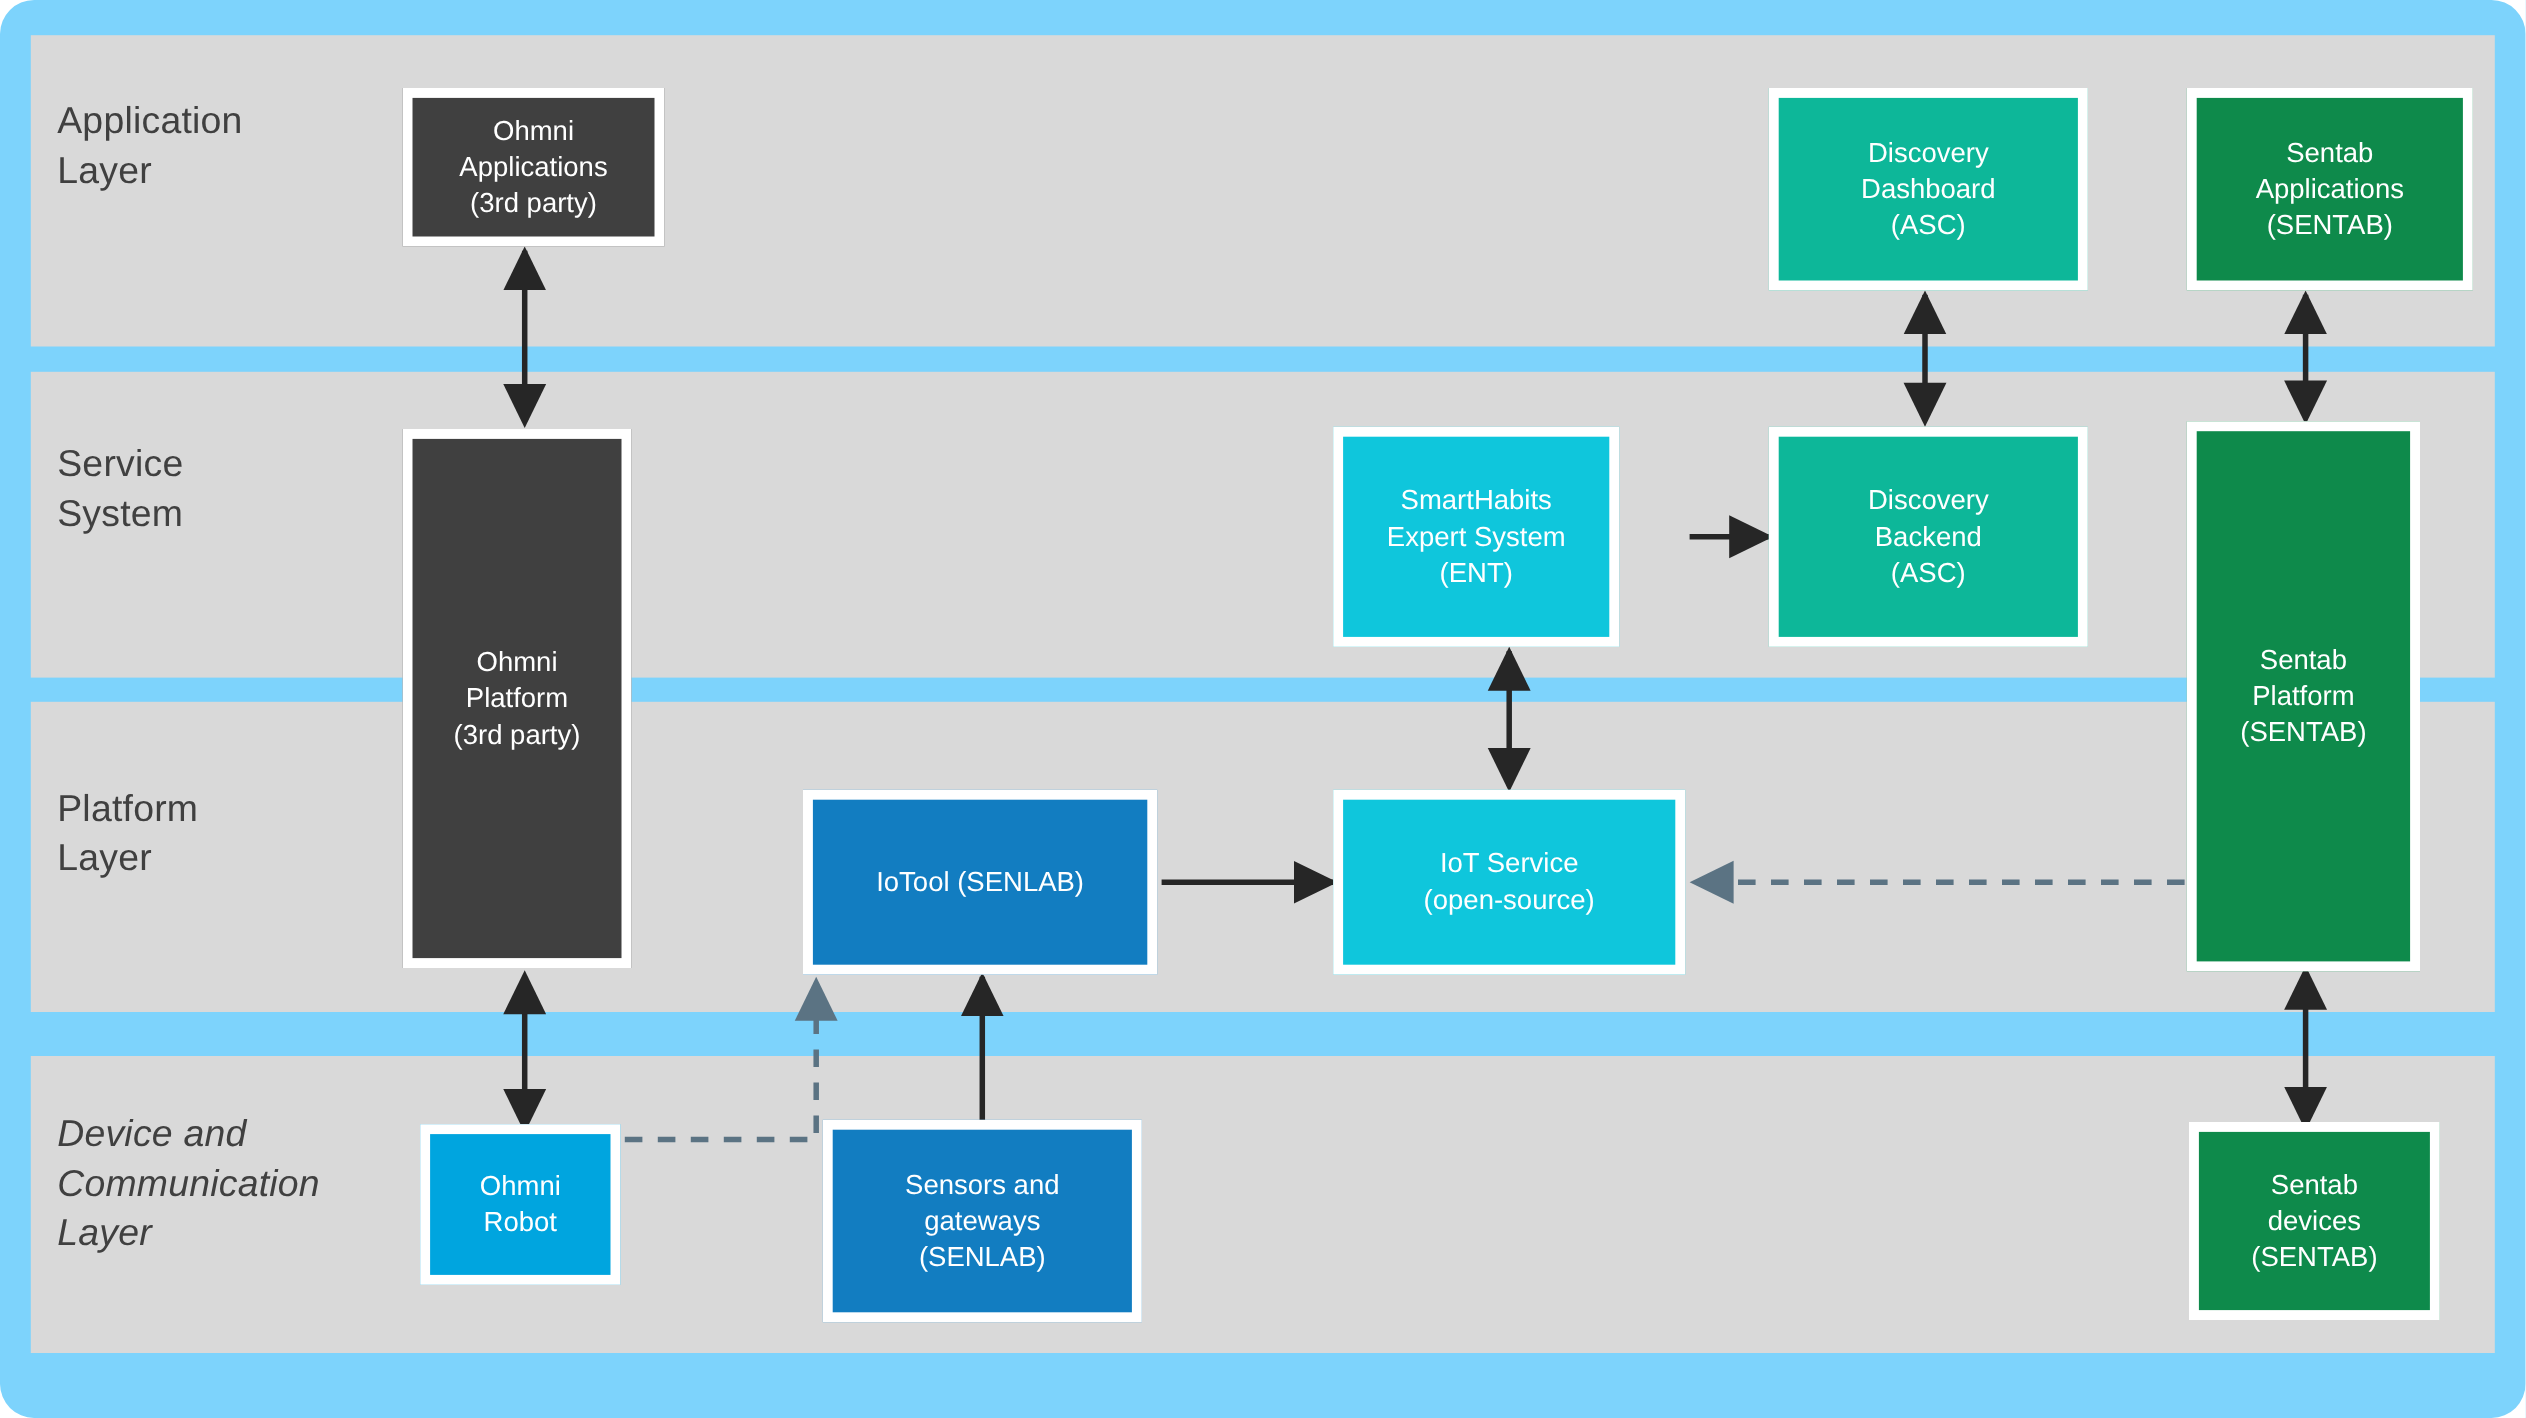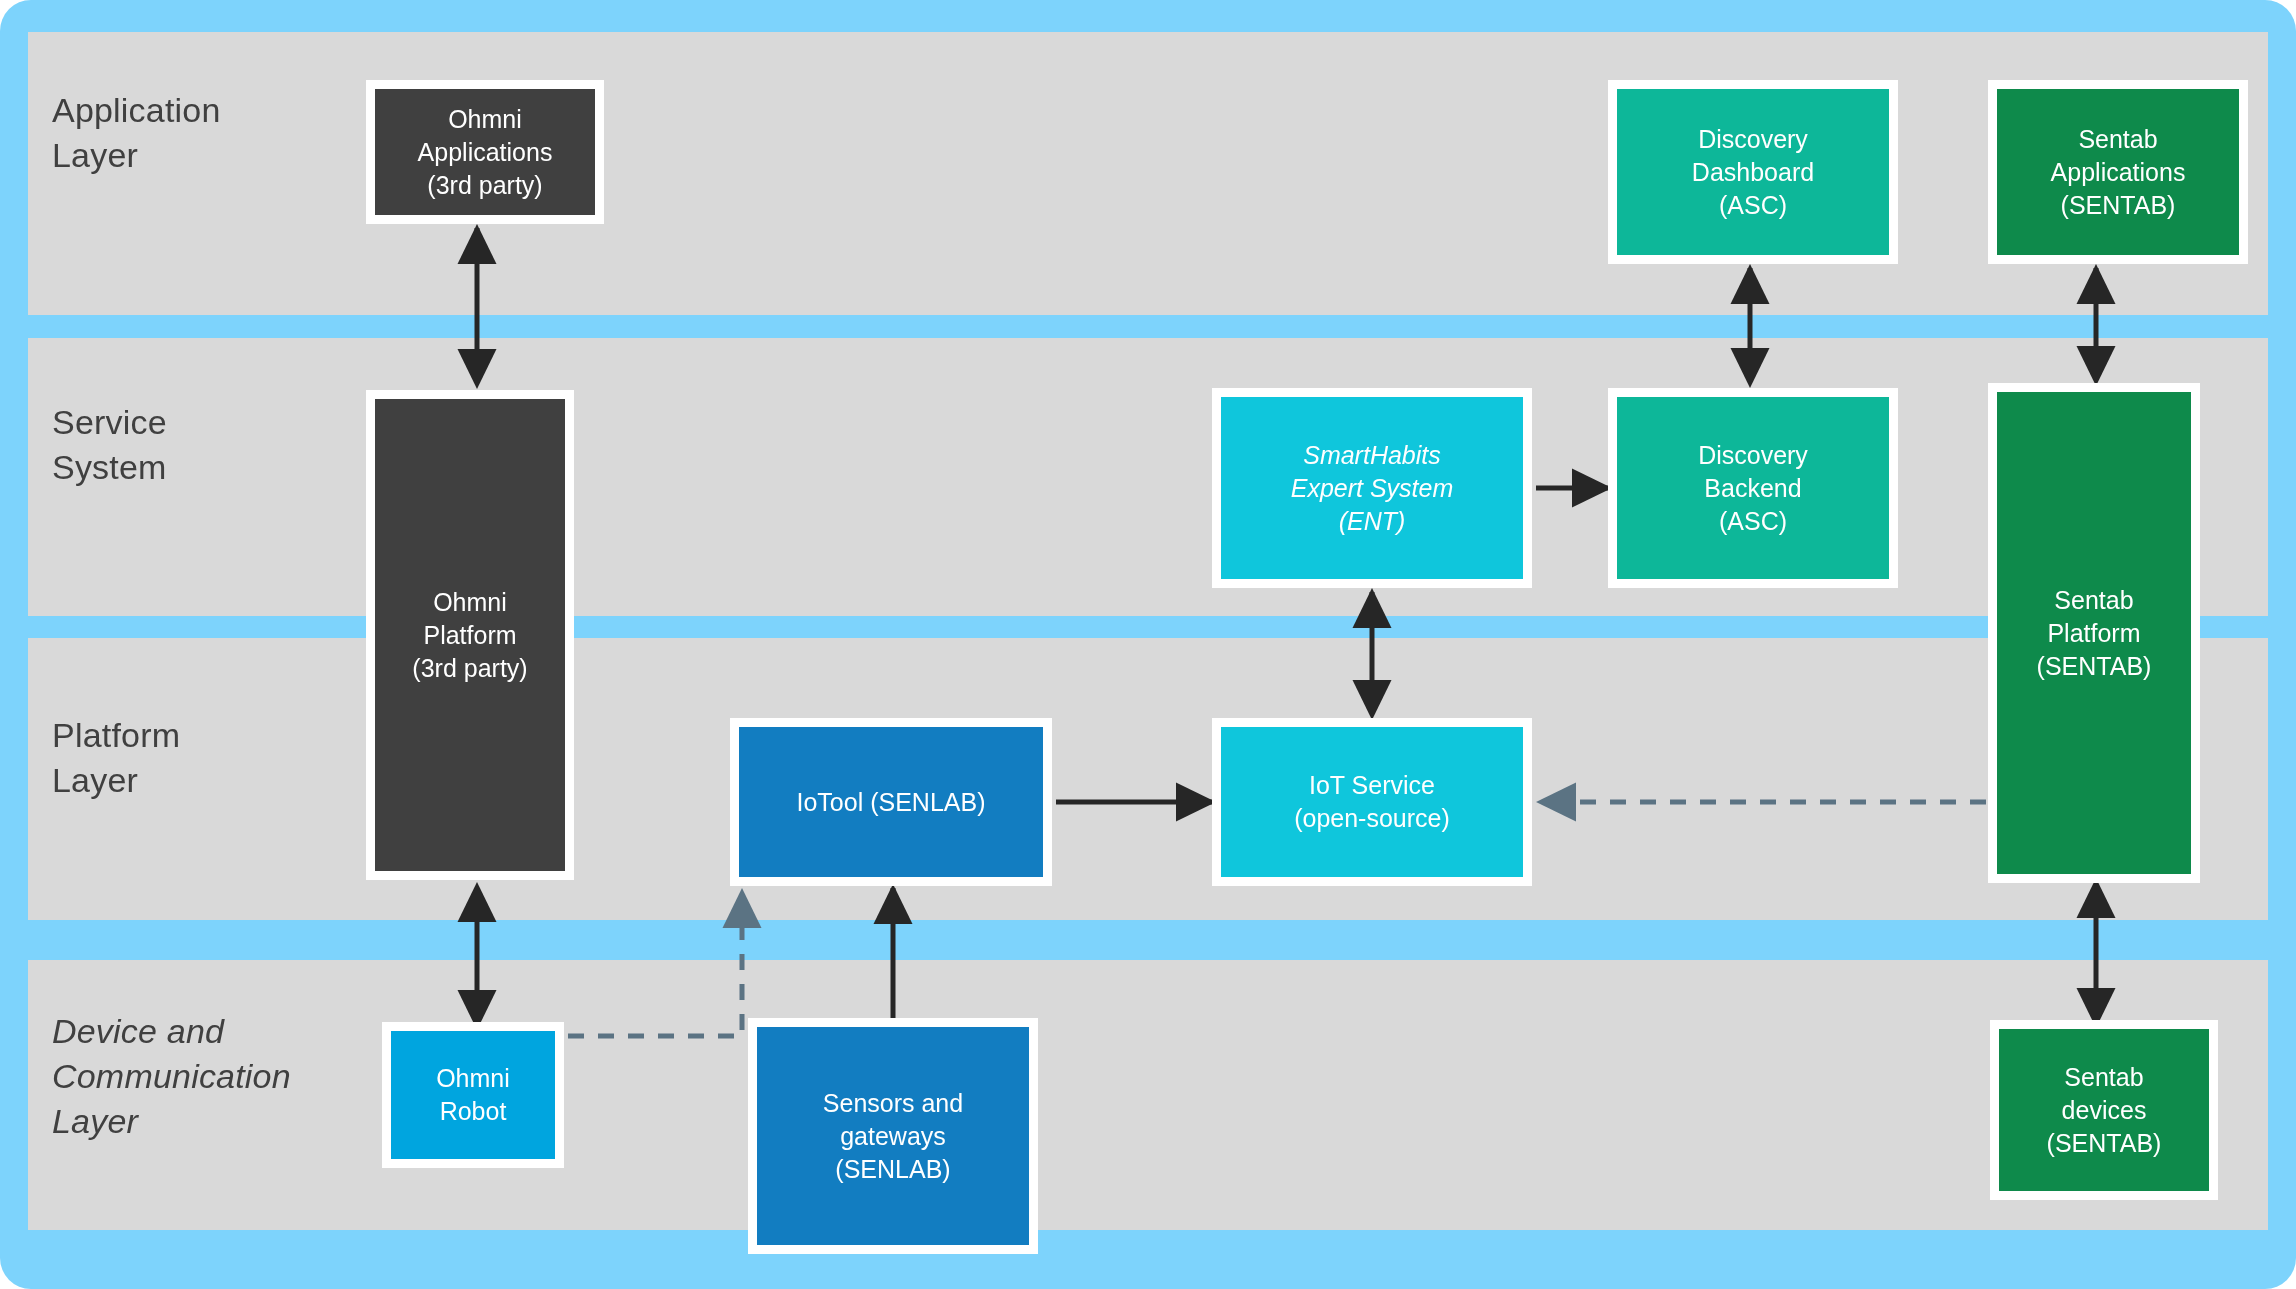--- a/index.html
+++ b/index.html
@@ -132,41 +132,41 @@
 (ASC)</div>
 
   <div class="node" style="left:1988px;top:80px;width:260px;height:184px;background:#0E8A4B;">Sentab
 Applications
 (SENTAB)</div>
 
   <div class="node" style="left:366px;top:390px;width:208px;height:490px;background:#404040;">Ohmni
 Platform
 (3rd party)</div>
 
-  <div class="node" style="left:1212px;top:388px;width:320px;height:200px;background:#0FC6DC;font-style:italic;">SmartHabits
+  <div class="node" style="left:1212px;top:388px;width:260px;height:200px;background:#0FC6DC;">SmartHabits
 Expert System
 (ENT)</div>
 
   <div class="node" style="left:1608px;top:388px;width:290px;height:200px;background:#0DB799;">Discovery
 Backend
 (ASC)</div>
 
   <div class="node" style="left:1988px;top:383px;width:212px;height:500px;background:#0E8A4B;">Sentab
 Platform
 (SENTAB)</div>
 
   <div class="node" style="left:730px;top:718px;width:322px;height:168px;background:#127DC1;">IoTool (SENLAB)</div>
 
   <div class="node" style="left:1212px;top:718px;width:320px;height:168px;background:#0FC6DC;">IoT Service
 (open-source)</div>
 
   <div class="node" style="left:382px;top:1022px;width:182px;height:146px;background:#00A5DF;">Ohmni
 Robot</div>
 
-  <div class="node" style="left:748px;top:1018px;width:290px;height:236px;background:#127DC1;">Sensors and
+  <div class="node" style="left:748px;top:1018px;width:290px;height:184px;background:#127DC1;">Sensors and
 gateways
 (SENLAB)</div>
 
   <div class="node" style="left:1990px;top:1020px;width:228px;height:180px;background:#0E8A4B;">Sentab
 devices
 (SENTAB)</div>
 
 </div>
 
 </body></html>

